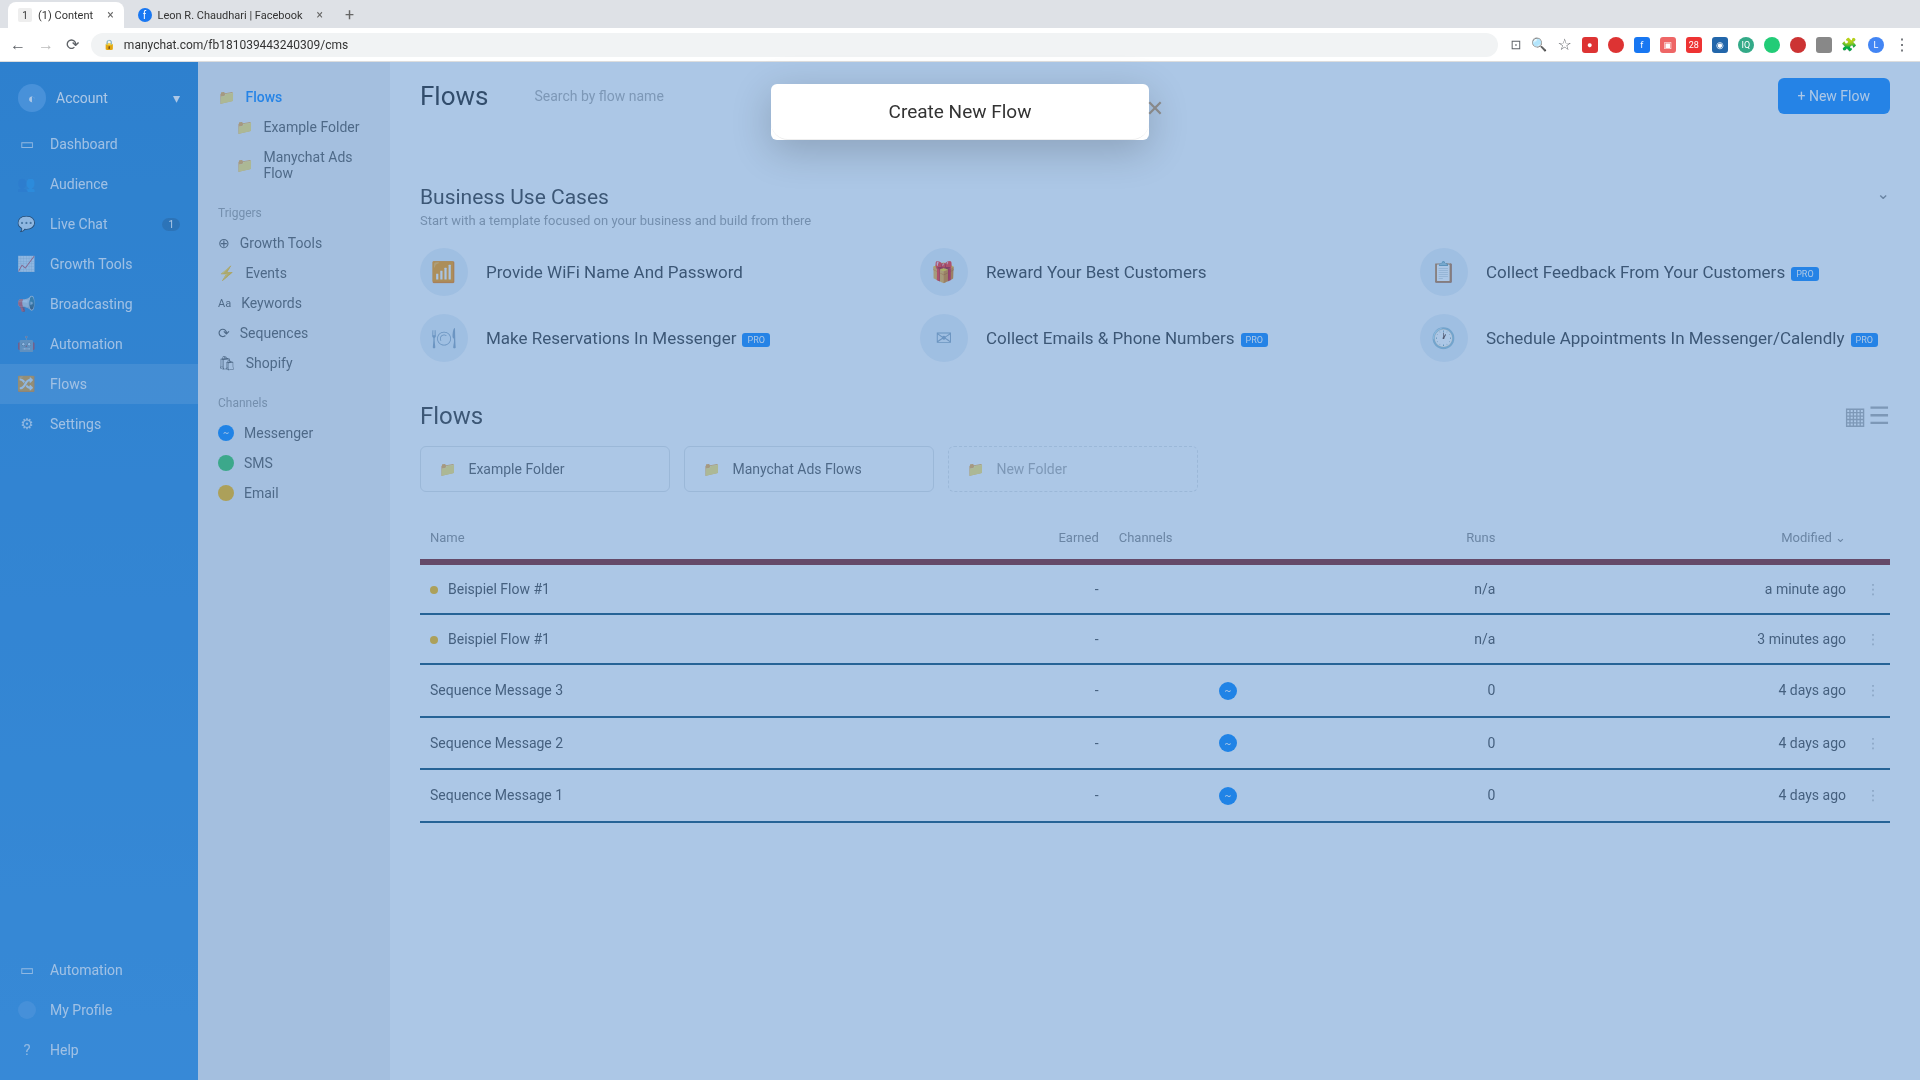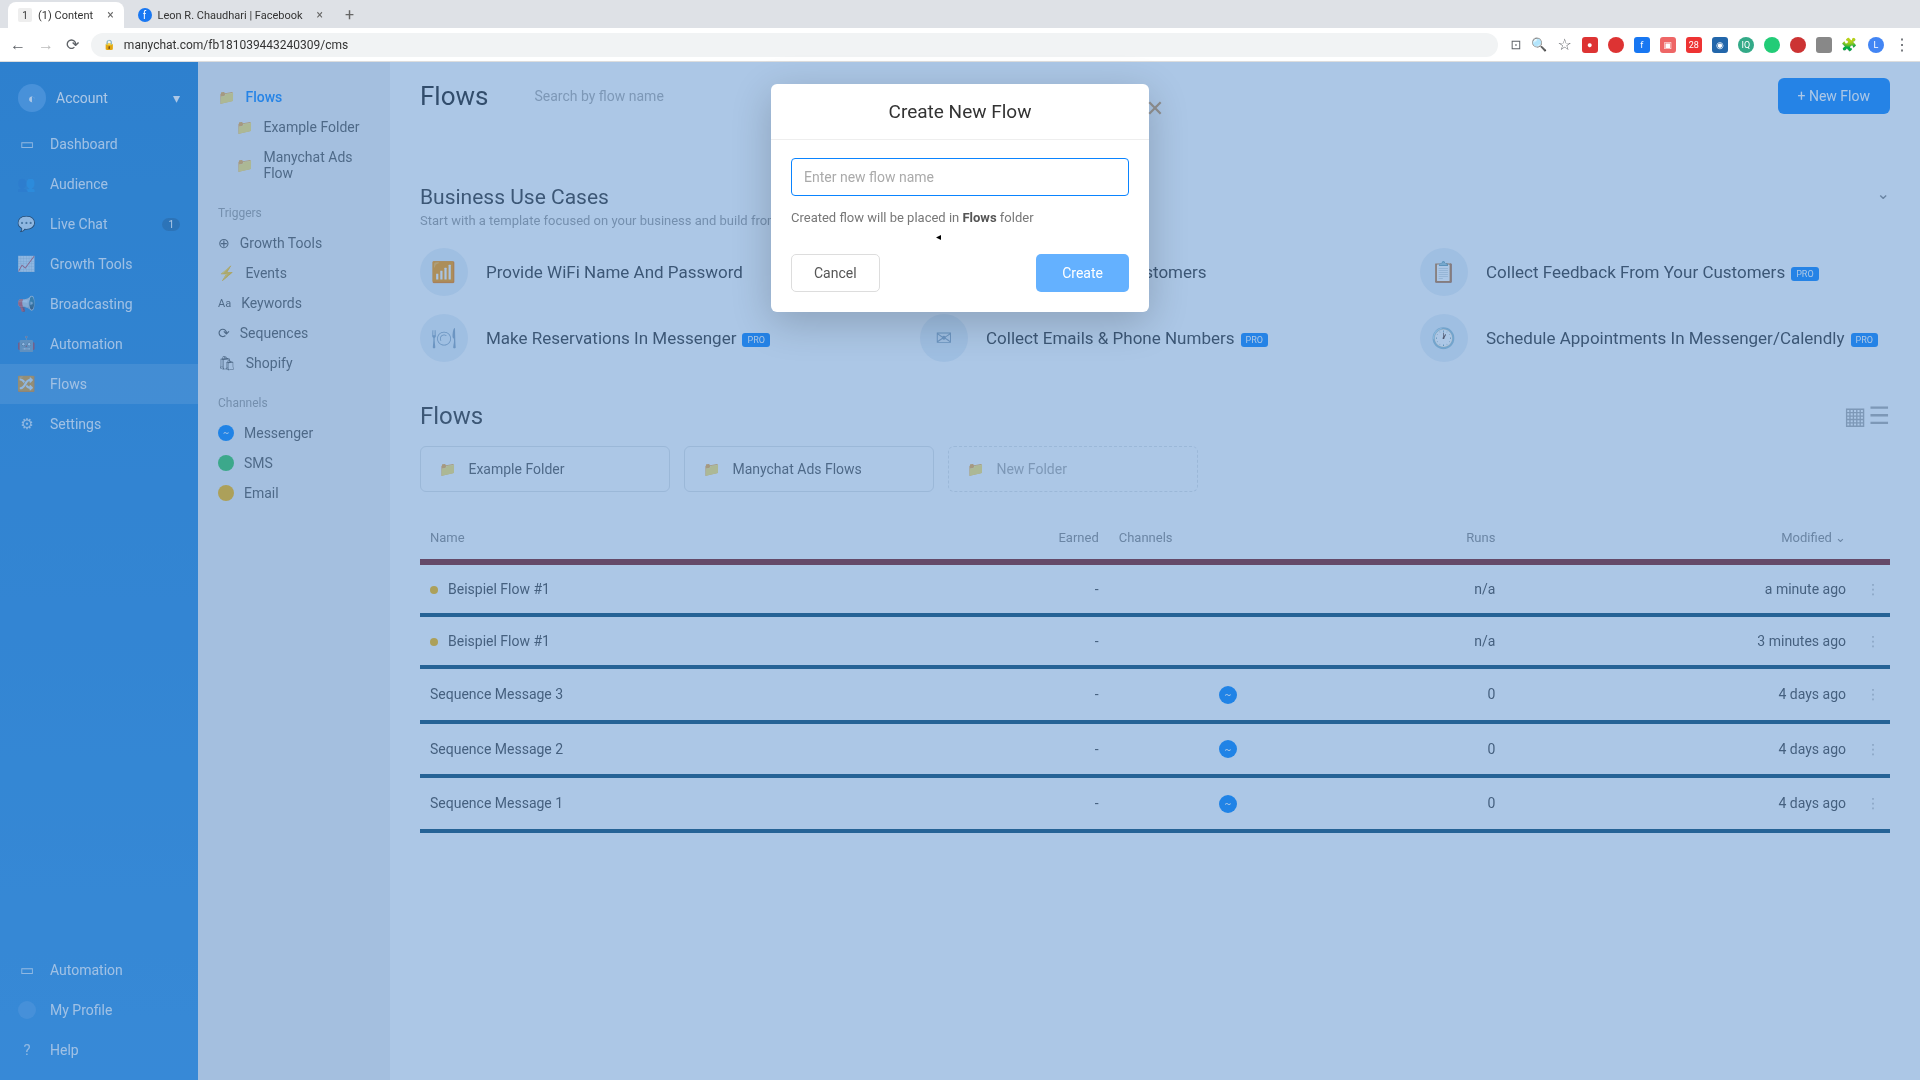--- a/index.html
+++ b/index.html
@@ -67,29 +67,29 @@
     .flows-section-title { font-size: 24px; color: #333; margin-bottom: 16px; display:flex; align-items:center; }
     .view-toggle { margin-left:auto; display:flex; gap:2px; color:#aaa; }
     .folder-row { display: flex; gap: 14px; margin-bottom: 24px; }
     .folder-card { border: 1px solid #e0e3e6; border-radius: 6px; padding: 14px 18px; width: 250px; display: flex; align-items: center; gap: 12px; cursor: pointer; font-size: 14px; color: #555; }
     .folder-card.new { border-style: dashed; color: #aaa; }
     .folder-ic { color: #0a84ff; }
     
     table { width: 100%; border-collapse: collapse; }
     th { text-align: left; padding: 14px 10px; color: #888; font-weight: 400; font-size: 13px; border-bottom: 6px solid #7f1d1d; }
     th.right, td.right { text-align: right; }
-    td { padding: 16px 10px; border-bottom: 4px solid #0c4a6e; font-size: 14px; color: #444; }
+    td { padding: 16px 10px; border-bottom: 2px solid #0c4a6e; font-size: 14px; color: #444; }
     .row-status { width: 8px; height: 8px; border-radius: 50%; background: #ffb800; display:inline-block; margin-right:10px; }
     .ch-dot { width: 18px; height: 18px; border-radius: 50%; background: #0084ff; display:inline-flex;align-items:center;justify-content:center;color:#fff;font-size:10px; }
     .row-menu { color: #bbb; cursor: pointer; }
     
     
     .overlay { position: absolute; inset: 0; background: rgba(70, 130, 200, 0.45); display: flex; justify-content: center; align-items: flex-start; padding-top: 22px; z-index: 100; }
     .modal { background: #fff; width: 378px; border-radius: 6px; box-shadow: 0 10px 40px rgba(0,0,0,0.2); position:relative; }
-    .modal-header { padding: 16px 20px; border-bottom: 1px solid #eee; text-align: center; font-size: 19px; color: #333; position: relative; }
+    .modal-header { padding: 16px 20px; border-bottom: 1px solid #eee; text-align: center; font-size: 19px; color: #333; position: relative; border-radius: 17px; }
     .modal-close { position: absolute; right: -2px; top: 14px; width: 36px; height: 36px; display:flex;align-items:center;justify-content:center; color:#888; cursor:pointer; font-size:22px; transform: translateX(22px) translateY(-8px); }
     .modal-body { padding: 18px 20px 20px; }
     .modal-input { width: 100%; border: 1.5px solid #0a84ff; border-radius: 4px; padding: 10px 12px; font-size: 14px; outline: none; }
     .modal-input::placeholder { color: #aaa; }
     .modal-hint { color: #777; font-size: 13px; margin-top: 14px; margin-bottom: 18px; }
     .modal-hint b { color: #555; }
     .modal-actions { display: flex; justify-content: space-between; gap: 12px; }
     .btn-cancel { border: 1px solid #ddd; background: #fff; color: #555; padding: 10px 22px; border-radius: 5px; cursor: pointer; font-size:14px; }
     .btn-create { background: #64b1ff; color: #fff; border: none; padding: 10px 26px; border-radius: 5px; cursor: pointer; font-size:14px; }
     .cursor-ptr { position:absolute; left: 706px; top: 100px; font-size:10px; color:#000; pointer-events:none; }
@@ -372,27 +372,16 @@
         </tbody>
     </table>
   </div>
 
   <div class="overlay">
     <div class="modal">
       <div class="modal-header">
         <span>Create New Flow</span>
         <span class="modal-close">✕</span>
       </div>
-      <div class="modal-body">
-        <input class="modal-input" autofocus="" placeholder="Enter new flow name" style="">
-        <div class="modal-hint">
-          <span>Created flow will be placed in </span><b>Flows</b><span> folder</span>
-        </div>
-        <div class="cursor-ptr" style="position:relative;left:145px;top:-12px;">◂</div>
-        <div class="modal-actions">
-          <button class="btn-cancel">Cancel</button>
-          <button class="btn-create">Create</button>
-        </div>
-      </div>
     </div>
   </div>
 
 </div>
 
 </body></html>

